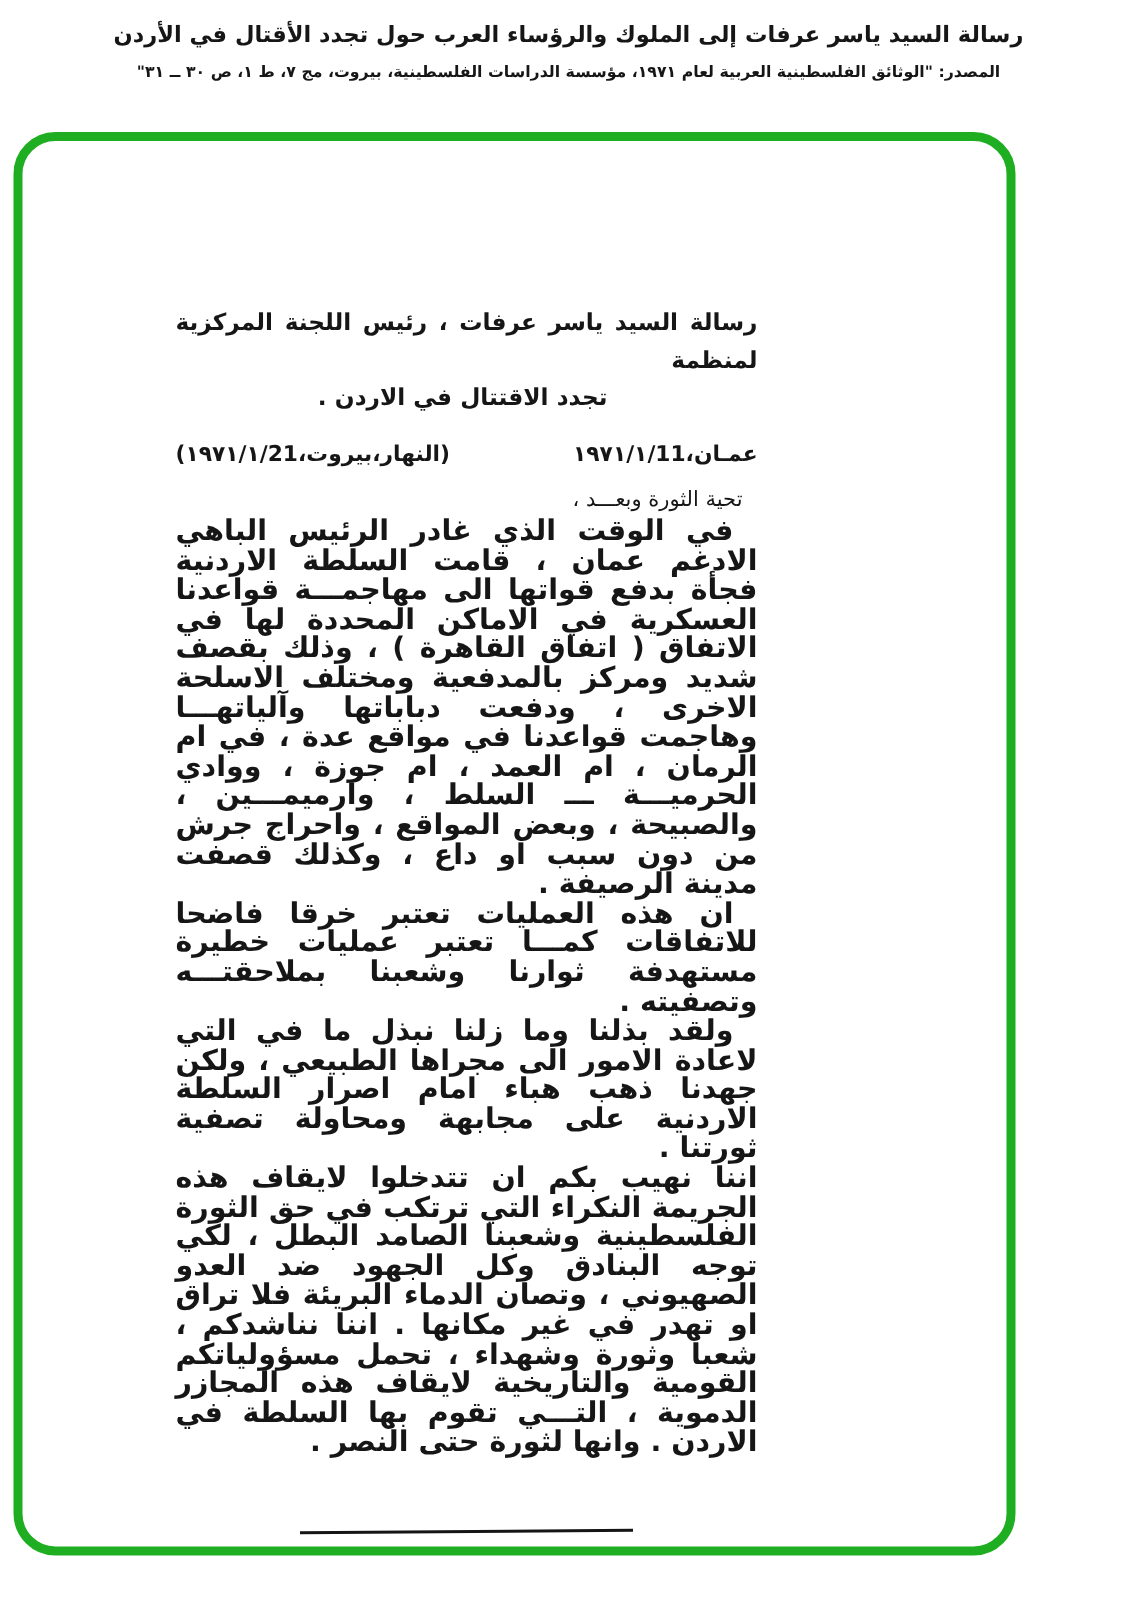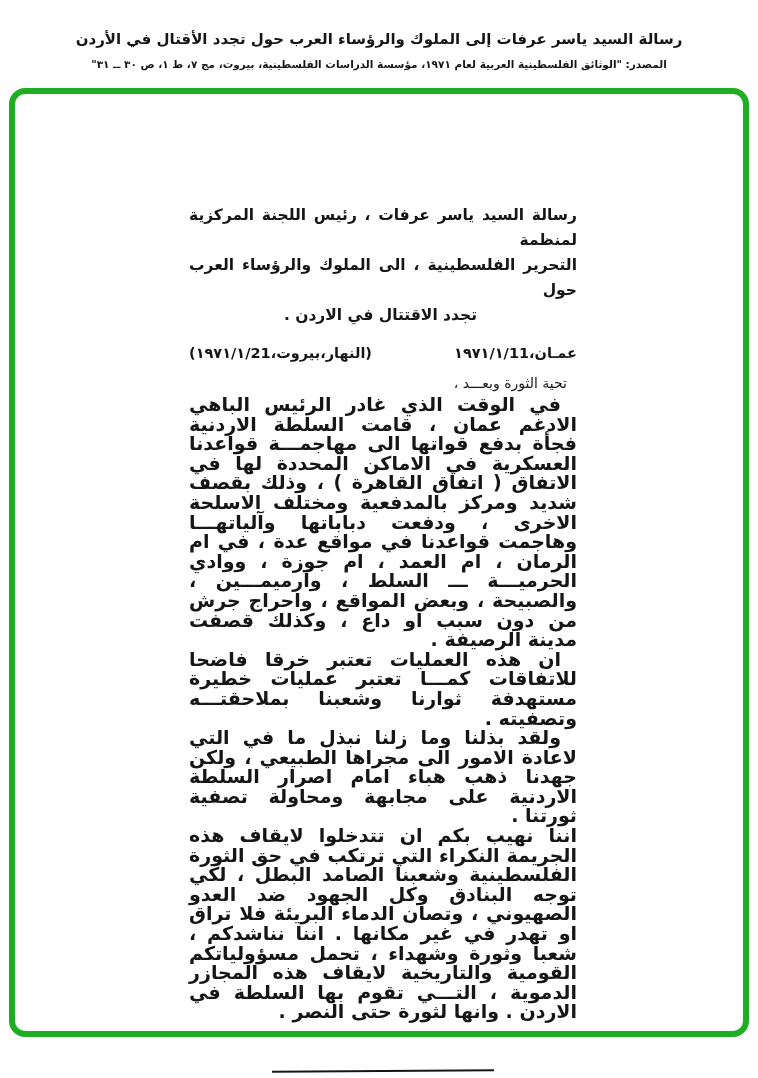--- a/index.html
+++ b/index.html
@@ -15,41 +15,40 @@
     color: #161616;
     overflow: hidden;
   }
   .page-header {
     position: absolute;
     top: 14px;
     left: 0;
     right: 0;
     text-align: center;
     direction: rtl;
-    margin-top: 16px;
   }
   .header-title {
     font-size: 15px;
     font-weight: bold;
     letter-spacing: 0;
   }
   .header-source {
     font-size: 10.5px;
     font-weight: bold;
     margin-top: 10px;
   }
   .doc-frame {
     position: absolute;
     left: 9px;
     top: 88px;
-    width: 740px;
+    width: 668px;
     height: 949px;
     box-sizing: border-box;
     border: 6px solid #1fae22;
-    border-radius: 16px;
+    border-radius: 28px;
     background: #ffffff;
   }
   .doc-page {
     position: absolute;
     top: 109px;
     right: 166px;
     width: 388px;
     direction: rtl;
   }
   .doc-heading {
@@ -105,21 +104,20 @@
 <div class="page-header">
   <div class="header-title">رسالة السيد ياسر عرفات إلى الملوك والرؤساء العرب حول تجدد الأقتال في الأردن</div>
   <div class="header-source">المصدر: "الوثائق الفلسطينية العربية لعام ١٩٧١، مؤسسة الدراسات الفلسطينية، بيروت، مج ٧، ط ١، ص ٣٠ ــ ٣١"</div>
 </div>
 
 <div class="doc-frame">
   <div class="doc-page">
 
     <div class="doc-heading">
       <div class="doc-heading-line">رسالة السيد ياسر عرفات ، رئيس اللجنة المركزية لمنظمة</div>
-      <div class="doc-heading-line">التحرير الفلسطينية ، الى الملوك والرؤساء العرب حول</div>
       <div class="doc-heading-line last">تجدد الاقتتال في الاردن .</div>
     </div>
 
     <div class="dateline">
       <span>عمـان،١٩٧١/١/11</span>
       <span>(النهار،بيروت،١٩٧١/١/21)</span>
     </div>
 
     <p class="salutation">تحية الثورة وبعـــد ،</p>
 

